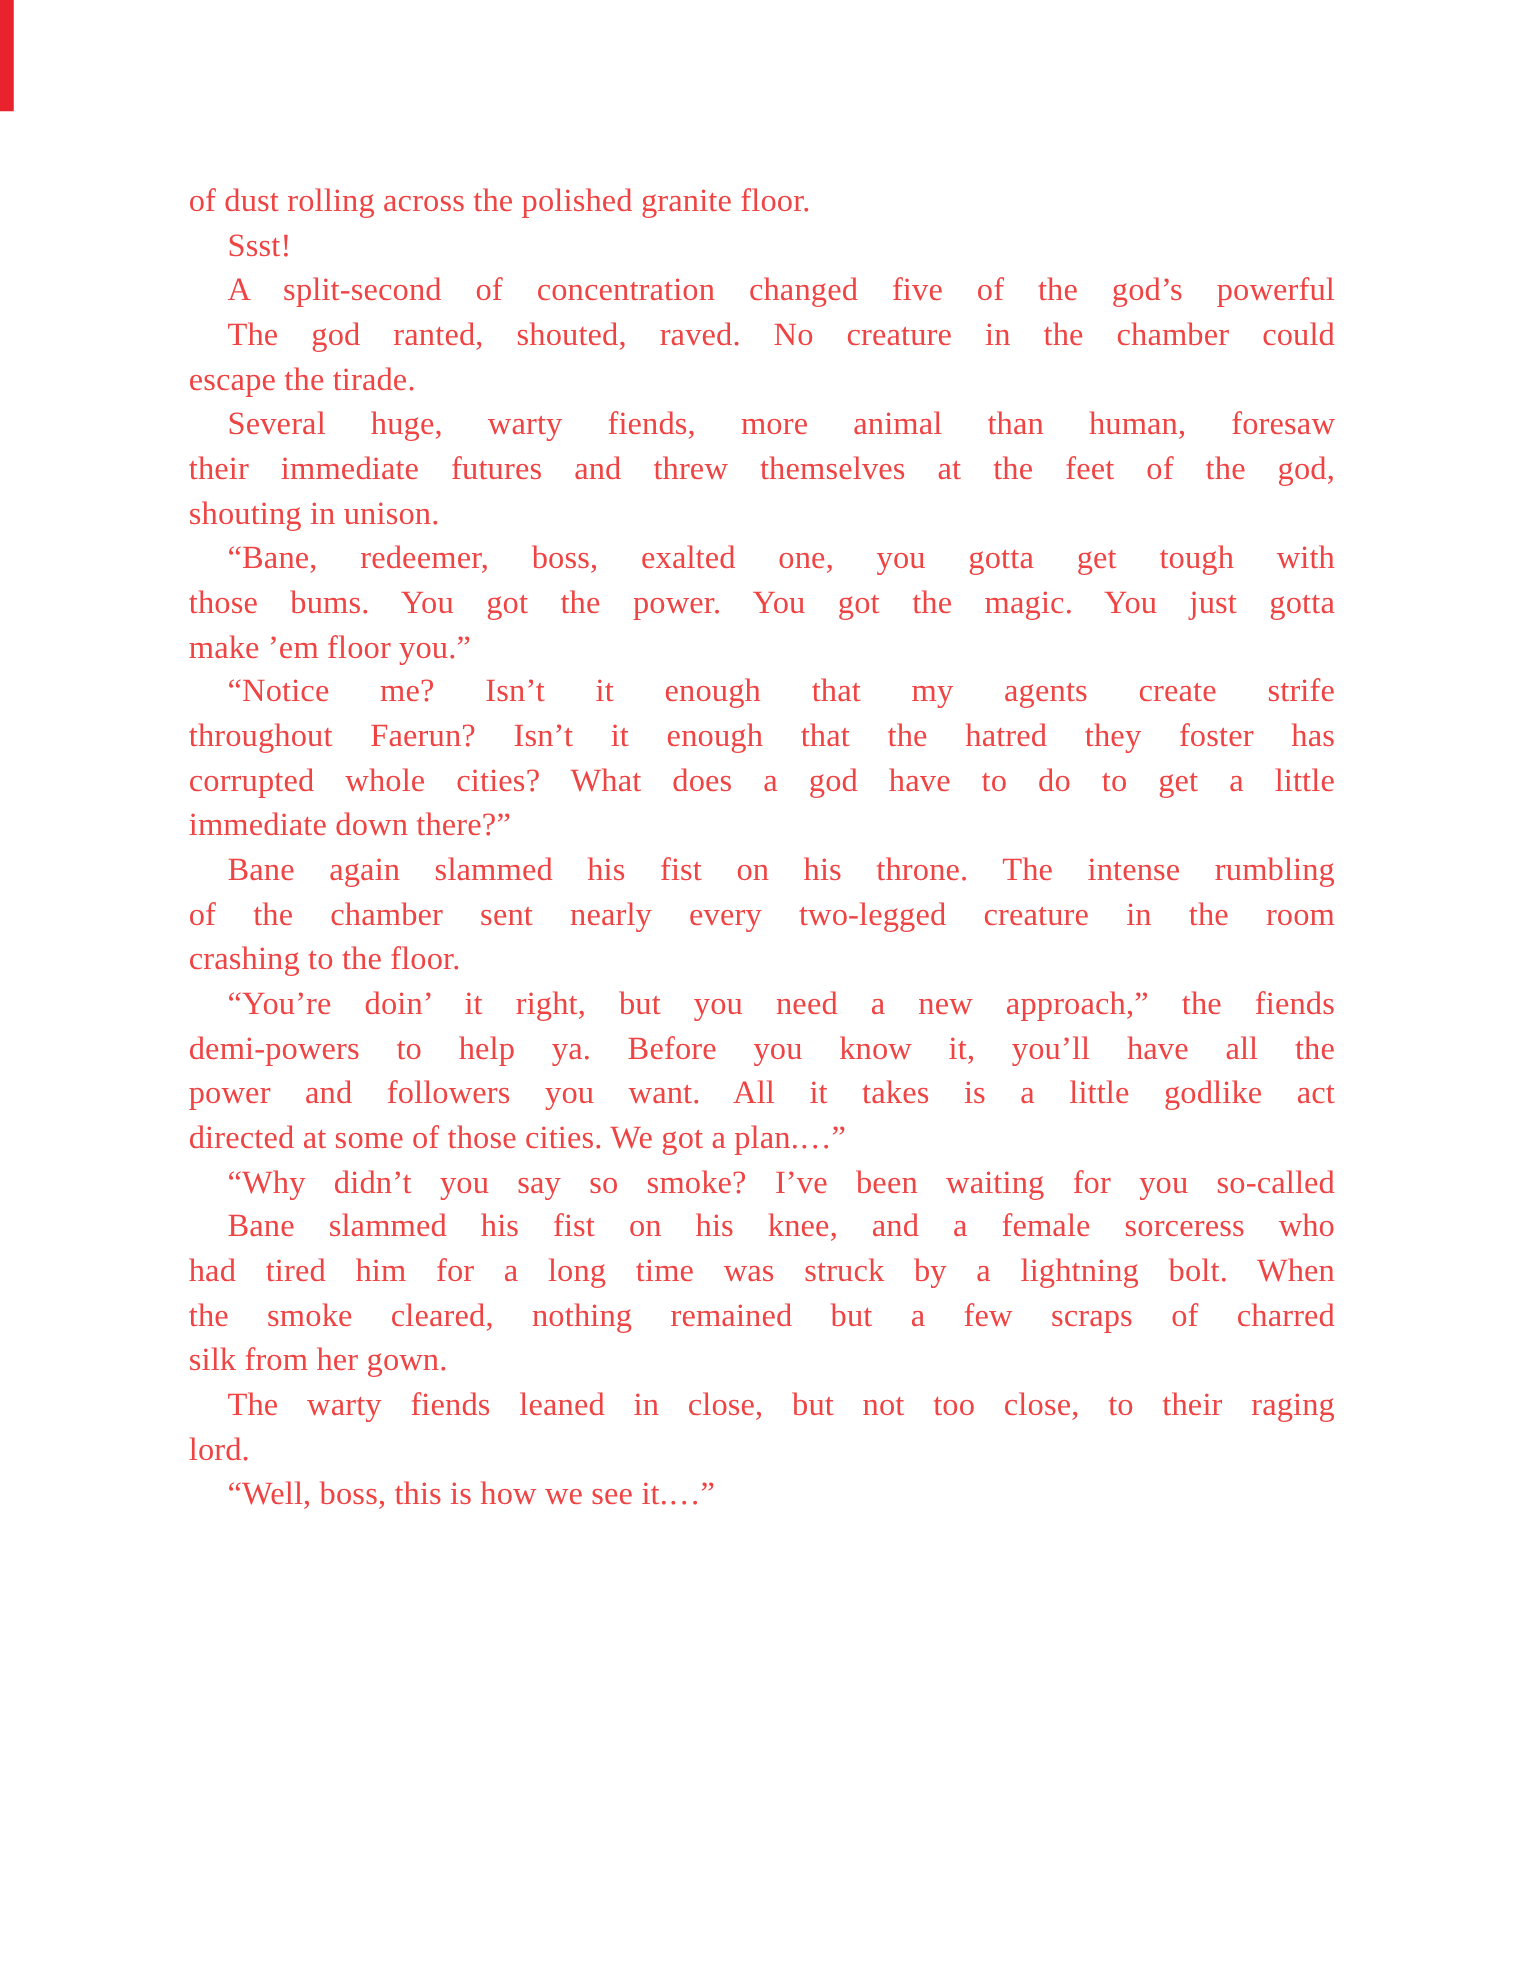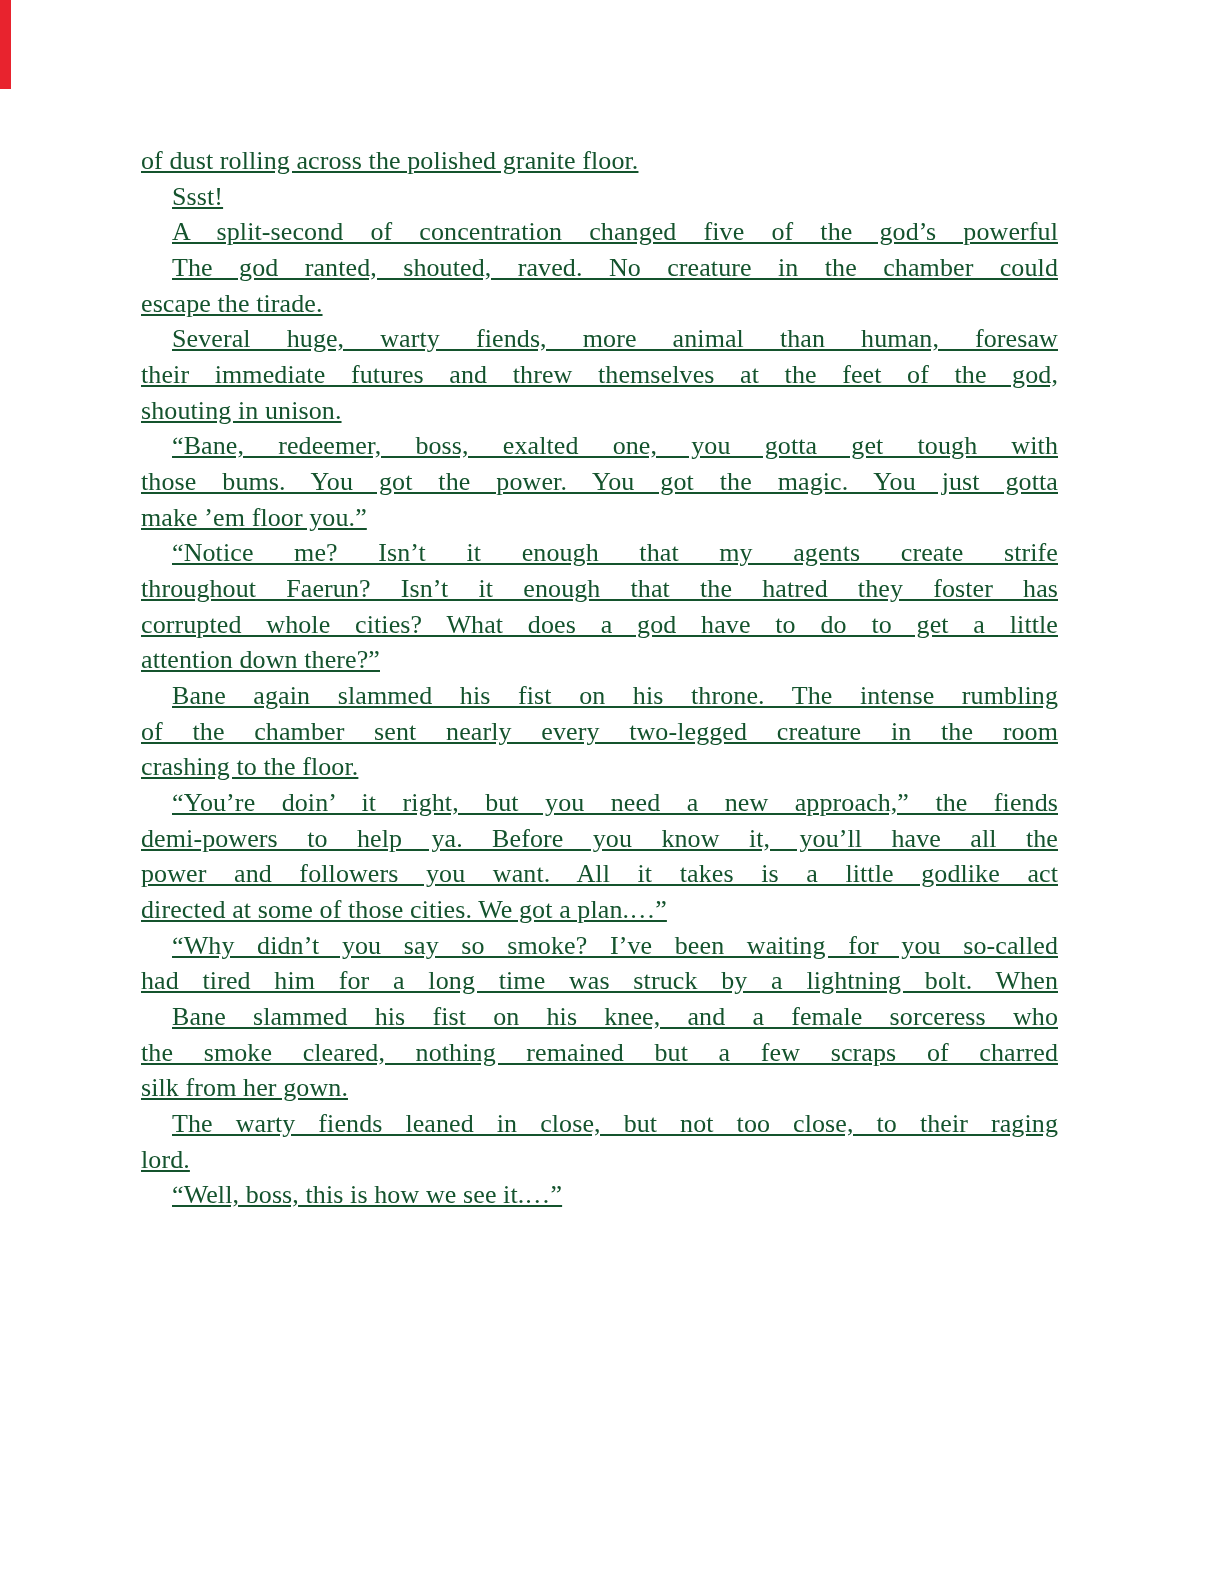--- a/index.html
+++ b/index.html
@@ -24,27 +24,26 @@
   .corner-mark {
     position: absolute;
     left: 0;
     top: 0;
     width: 11px;
     height: 89px;
     background: #e8232e;
   }
   .text-block {
     position: absolute;
-    left: 141px;
+    left: 151px;
     top: 143px;
     width: 917px;
-    color: #14532d;
+    color: #ef4444;
     font-size: 26px;
     letter-spacing: 0.1px;
-    text-decoration: underline;
   }
   .line {
     line-height: 35.68px;
     height: 35.68px;
     white-space: normal;
     text-align: left;
   }
   
   .line.j {
     text-align: justify;
@@ -69,30 +68,30 @@
     <div class="line">escape the tirade.</div>
     <div class="line i j">Several huge, warty fiends, more animal than human, foresaw</div>
     <div class="line j">their immediate futures and threw themselves at the feet of the god,</div>
     <div class="line">shouting in unison.</div>
     <div class="line i j">“Bane, redeemer, boss, exalted one, you gotta get tough with</div>
     <div class="line j">those bums. You got the power. You got the magic. You just gotta</div>
     <div class="line">make ’em floor you.”</div>
     <div class="line i j">“Notice me? Isn’t it enough that my agents create strife</div>
     <div class="line j">throughout Faerun? Isn’t it enough that the hatred they foster has</div>
     <div class="line j">corrupted whole cities? What does a god have to do to get a little</div>
-    <div class="line">attention down there?”</div>
+    <div class="line">immediate down there?”</div>
     <div class="line i j">Bane again slammed his fist on his throne. The intense rumbling</div>
     <div class="line j">of the chamber sent nearly every two-legged creature in the room</div>
     <div class="line">crashing to the floor.</div>
     <div class="line i j">“You’re doin’ it right, but you need a new approach,” the fiends</div>
     <div class="line j">demi-powers to help ya. Before you know it, you’ll have all the</div>
     <div class="line j">power and followers you want. All it takes is a little godlike act</div>
     <div class="line">directed at some of those cities. We got a plan.…”</div>
     <div class="line i j">“Why didn’t you say so smoke? I’ve been waiting for you so-called</div>
+    <div class="line i j">Bane slammed his fist on his knee, and a female sorceress who</div>
     <div class="line j">had tired him for a long time was struck by a lightning bolt. When</div>
-    <div class="line i j">Bane slammed his fist on his knee, and a female sorceress who</div>
     <div class="line j">the smoke cleared, nothing remained but a few scraps of charred</div>
     <div class="line">silk from her gown.</div>
     <div class="line i j">The warty fiends leaned in close, but not too close, to their raging</div>
     <div class="line">lord.</div>
     <div class="line i">“Well, boss, this is how we see it.…”</div>
   </main>
 </div>
 
 </body></html>

